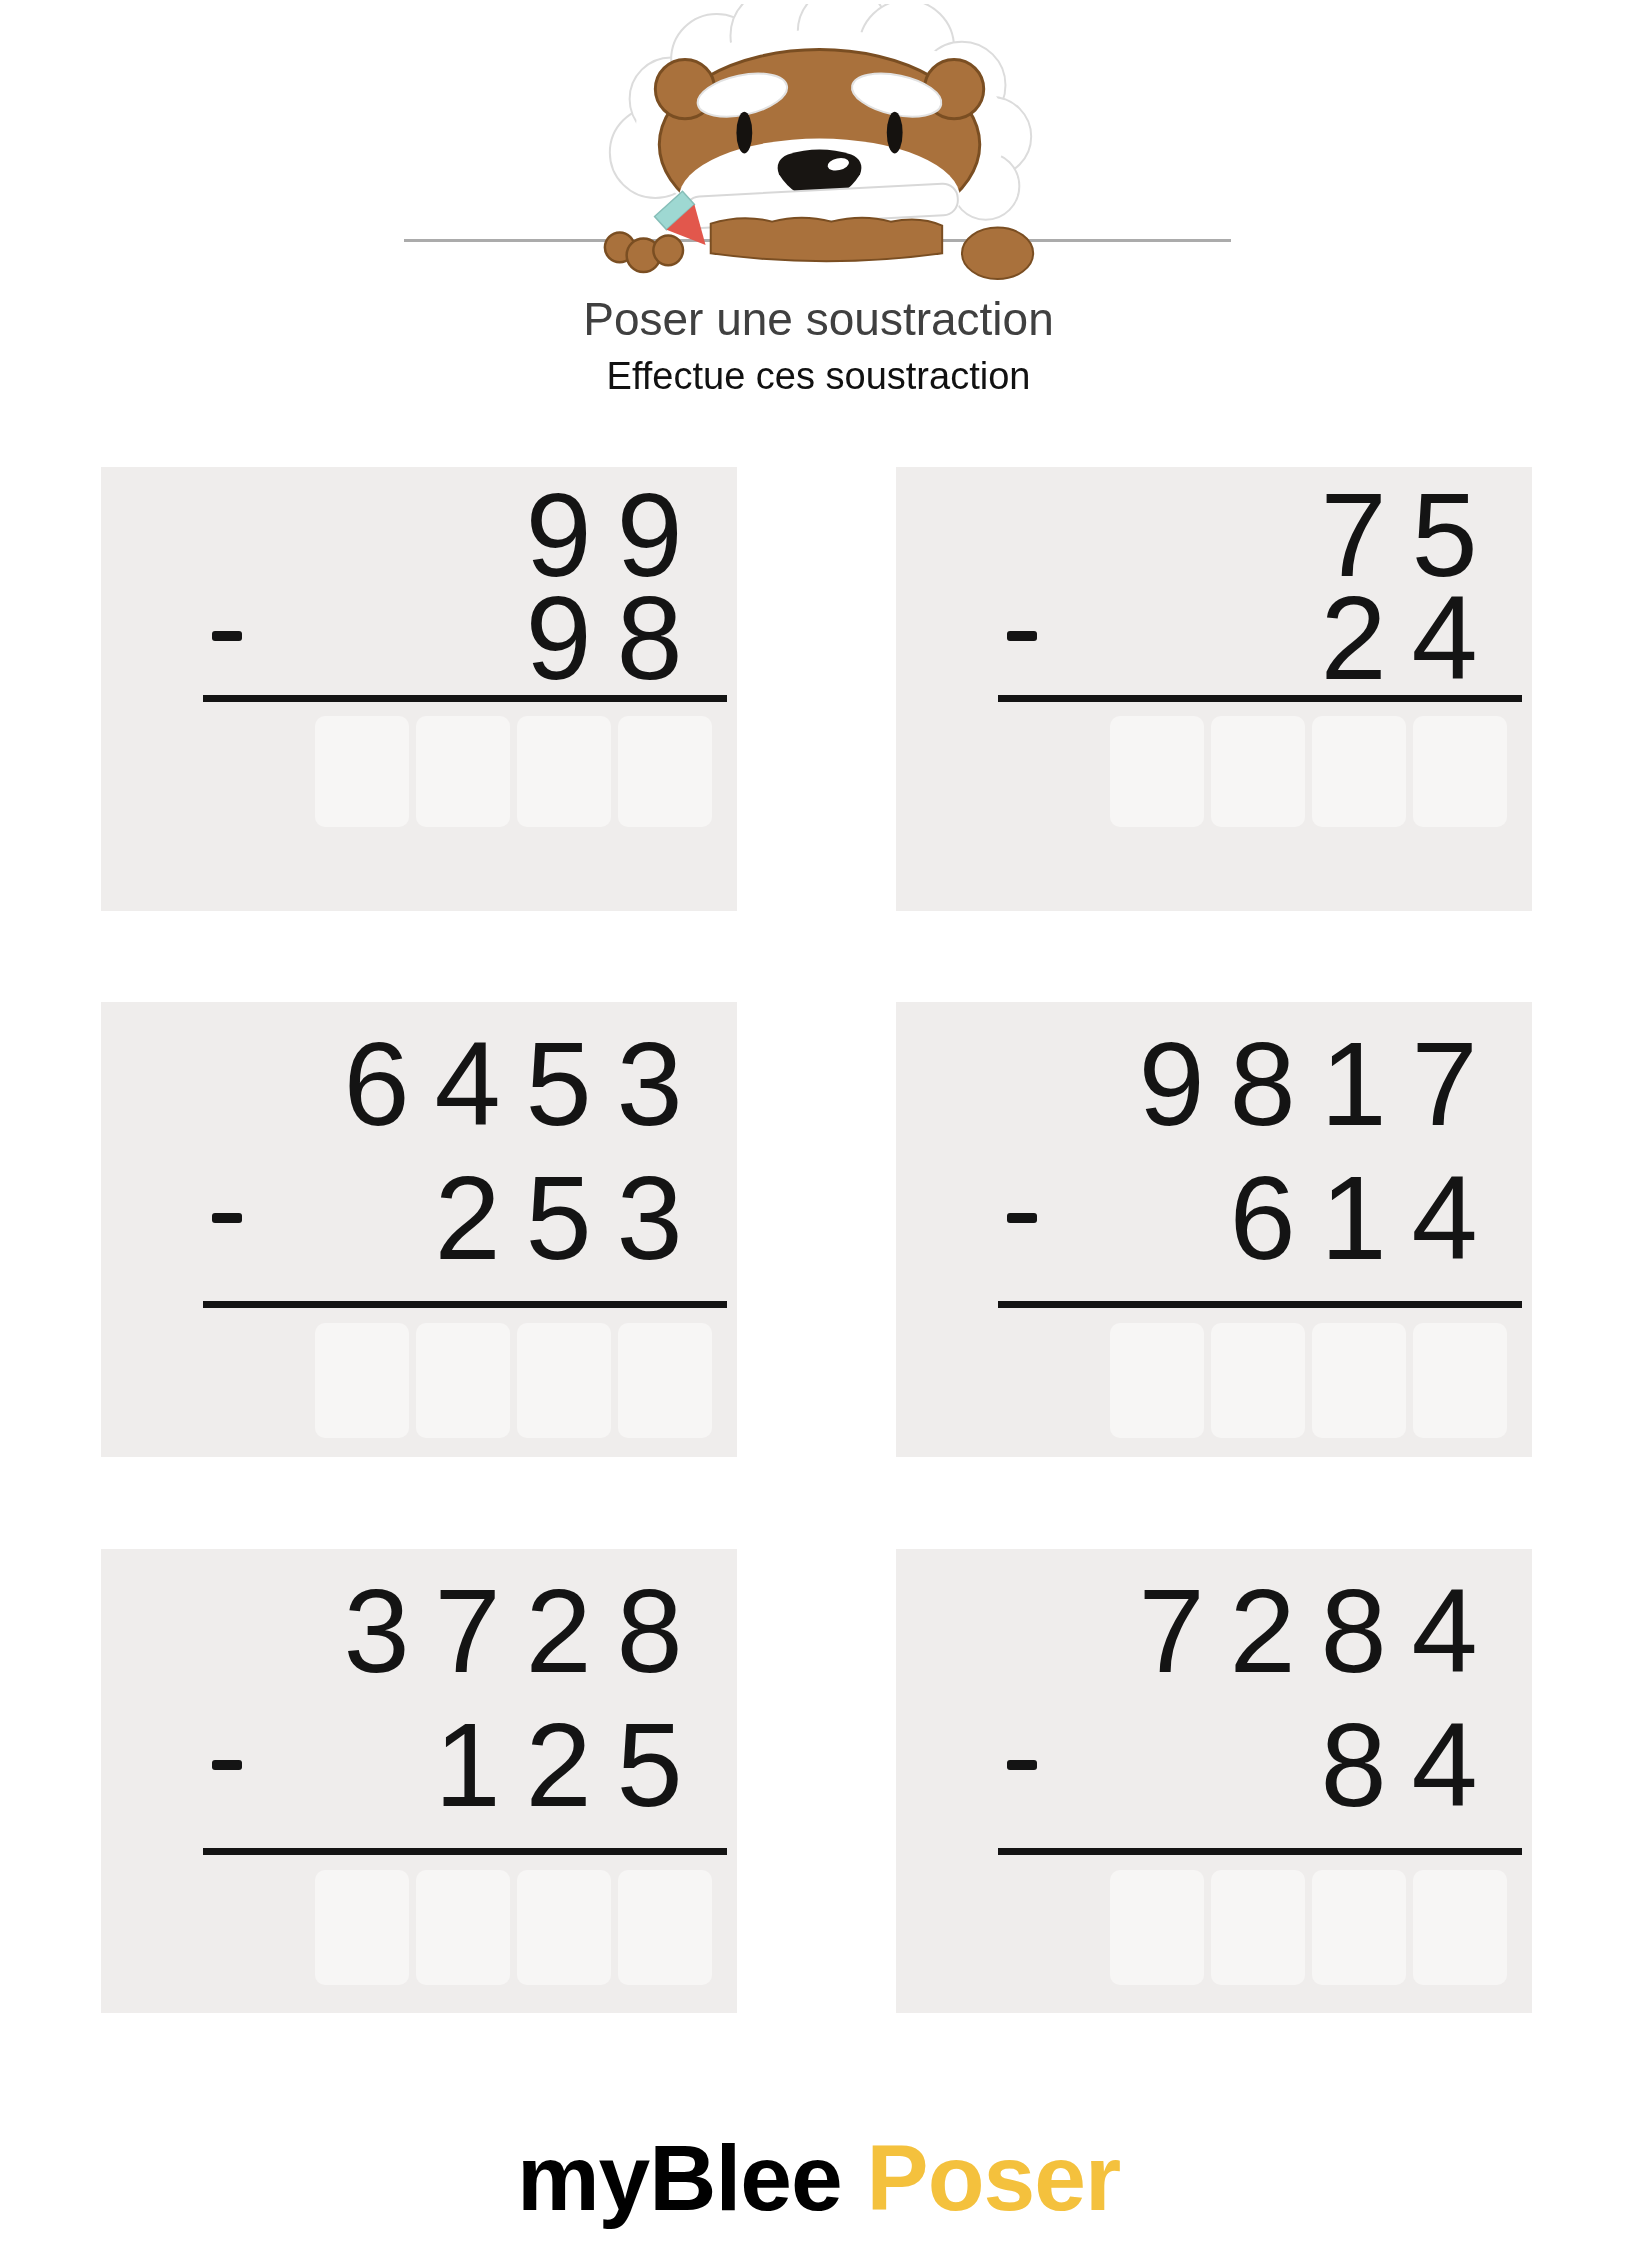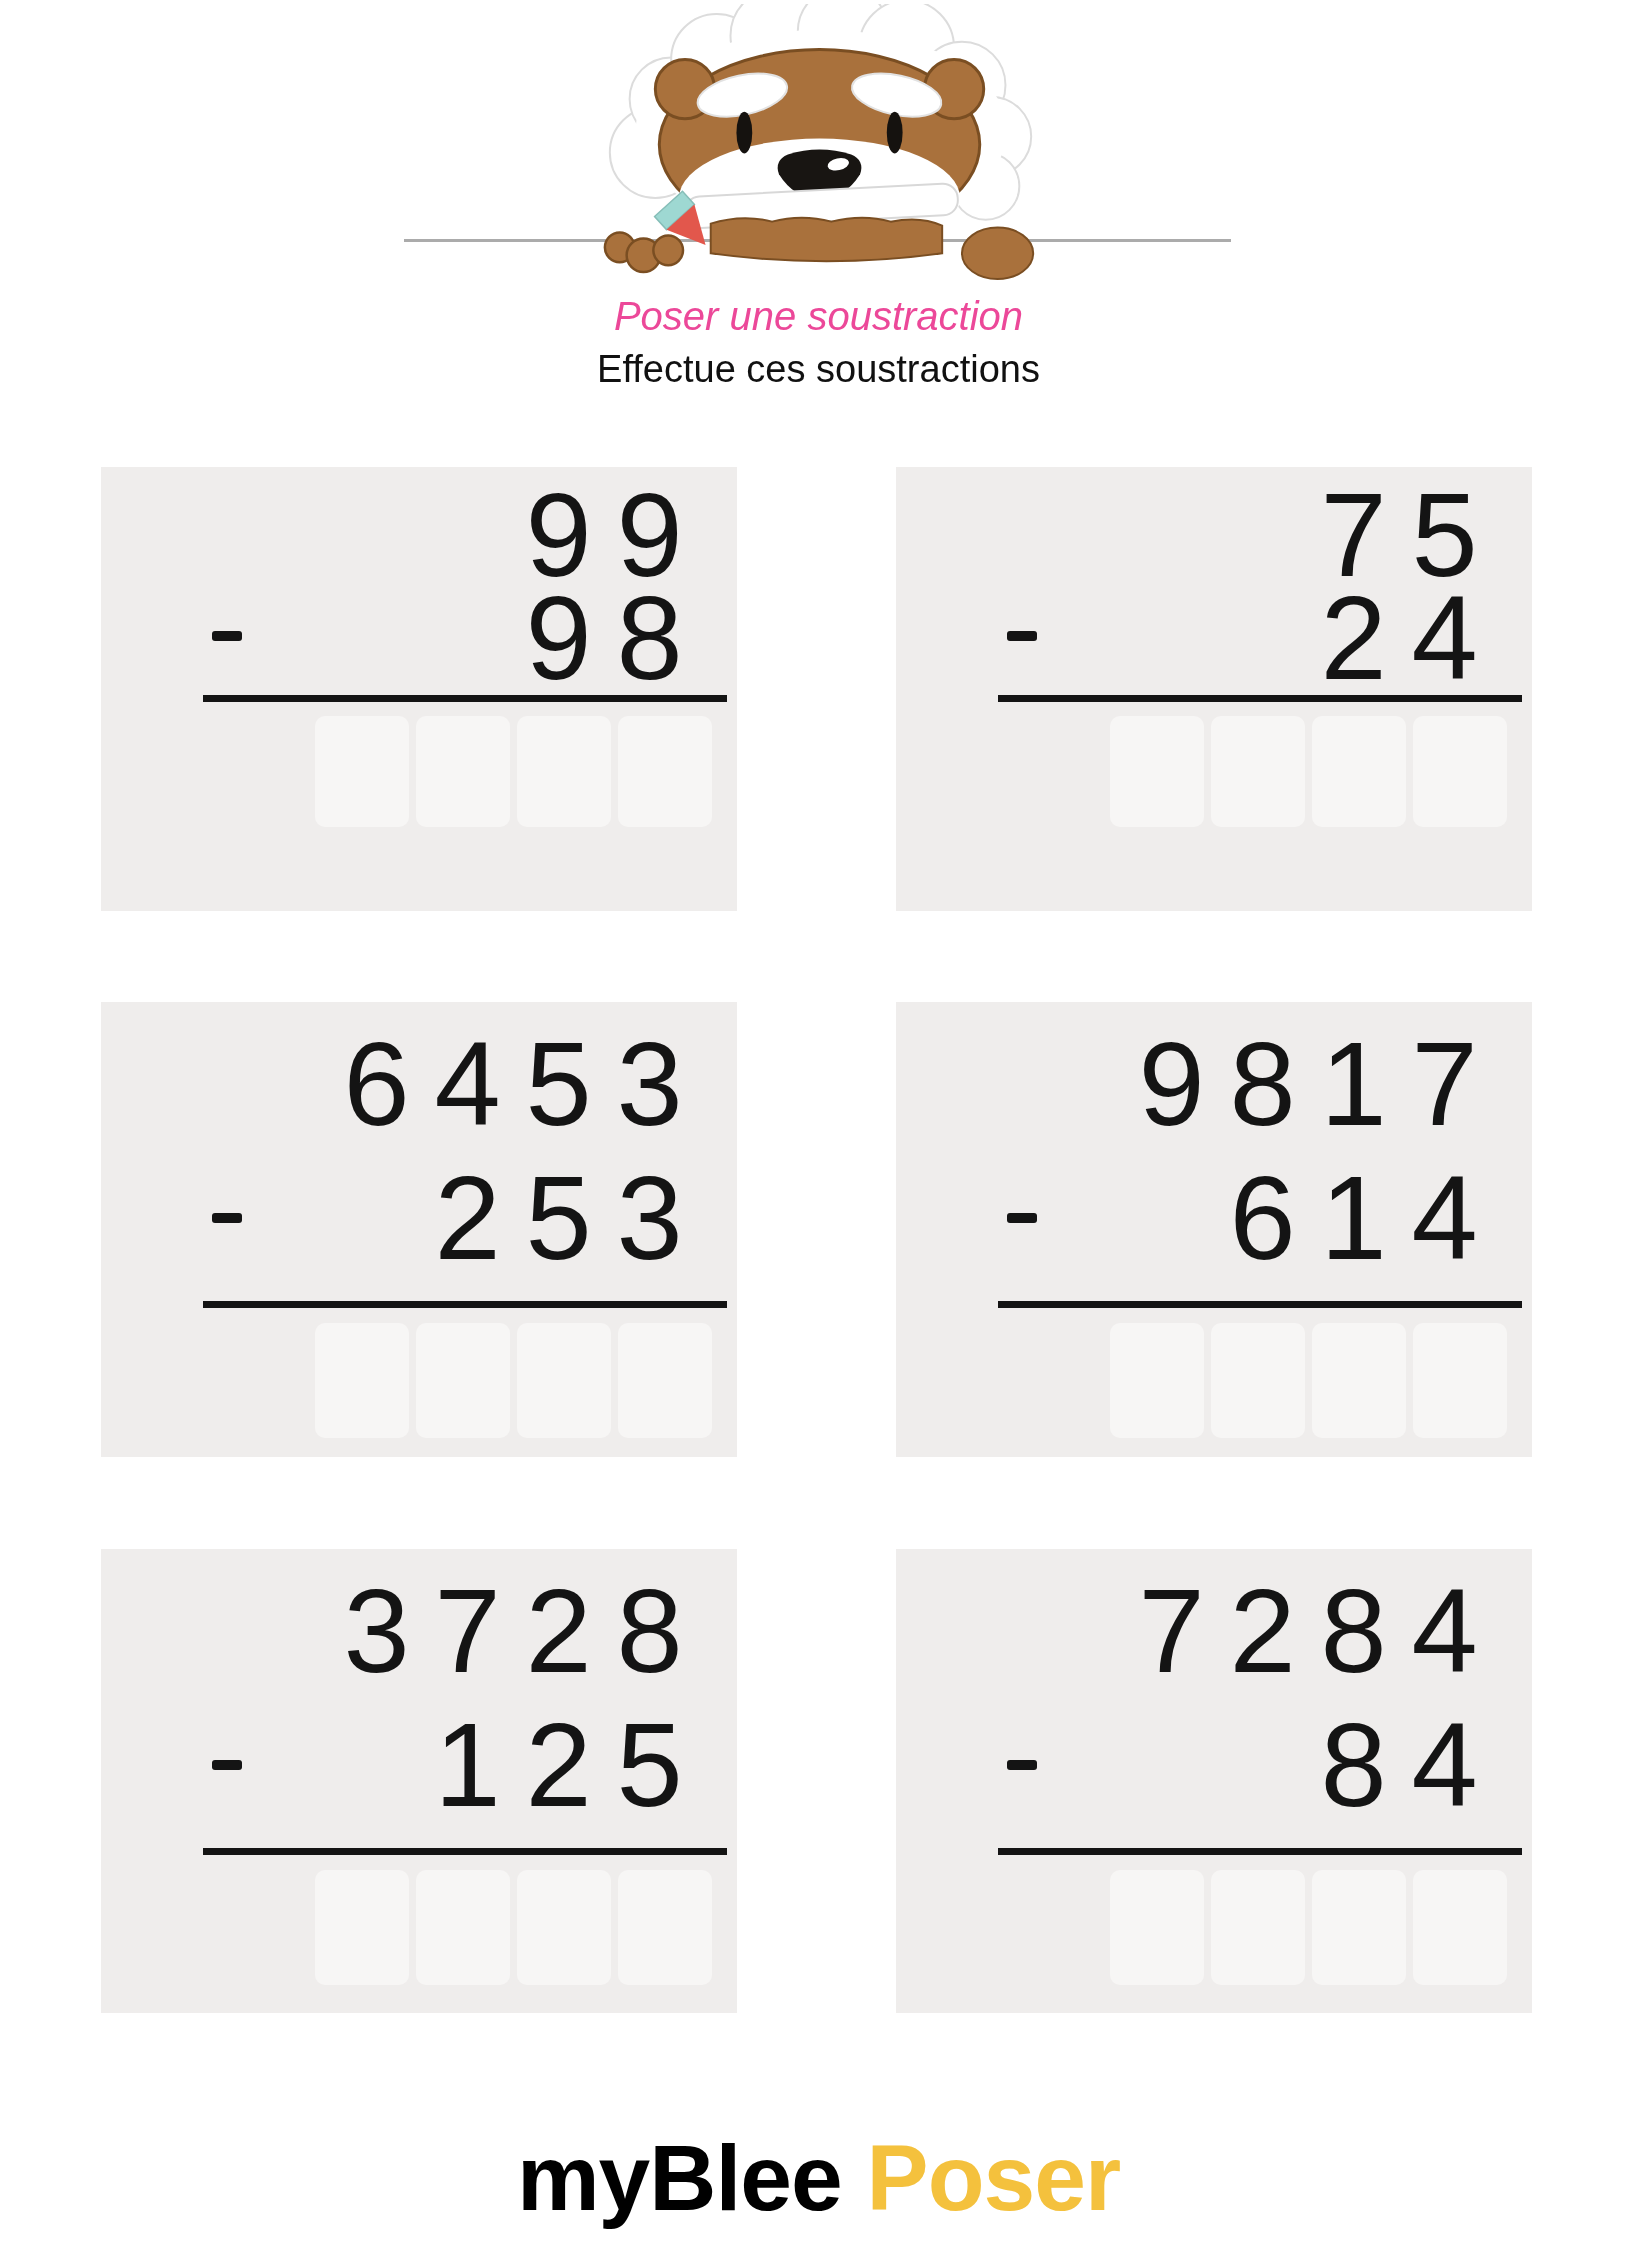--- a/index.html
+++ b/index.html
@@ -16,21 +16,21 @@
     position:absolute;left:404px;top:239px;width:827px;height:3px;
     background:#ababab;z-index:1;
   }
   .mascot{
     position:absolute;left:594px;top:4px;width:455px;height:282px;z-index:2;
   }
   .header-text{
     position:absolute;left:0;top:293px;width:1637px;text-align:center;z-index:3;
   }
   .title{
-    font-size:40px;line-height:1.15;color:#ec4899;font-weight:400;letter-spacing:0px;font-style:italic;
+    font-size:46px;line-height:1.15;color:#404040;font-weight:400;letter-spacing:0px;
   }
   .subtitle{
     font-size:38px;line-height:1.2;color:#111111;font-weight:400;margin-top:8px;
   }
 
   
   .card{
     position:absolute;width:636px;background:#efedec;
   }
   .slot-0{left:101px; top:467px; height:444px;}
@@ -137,21 +137,21 @@
 
     <g fill="#a9713c" stroke="#7a4e22" stroke-width="2.5">
       <circle cx="26" cy="246" r="15"></circle>
       <circle cx="50" cy="254" r="17"></circle>
       <circle cx="75" cy="249" r="15"></circle>
     </g>
   </svg>
 
   <div class="header-text">
     <div class="title">Poser une soustraction</div>
-    <div class="subtitle">Effectue ces soustractions</div>
+    <div class="subtitle">Effectue ces soustraction</div>
   </div>
 
   <div id="cards">
       <div class="card slot-0 variant-a">
     <div class="num-row row-minuend">
           <span class="digit">9</span>
           <span class="digit">9</span>
         </div>
     <div class="minus-bar"></div>
     <div class="num-row row-subtrahend">

